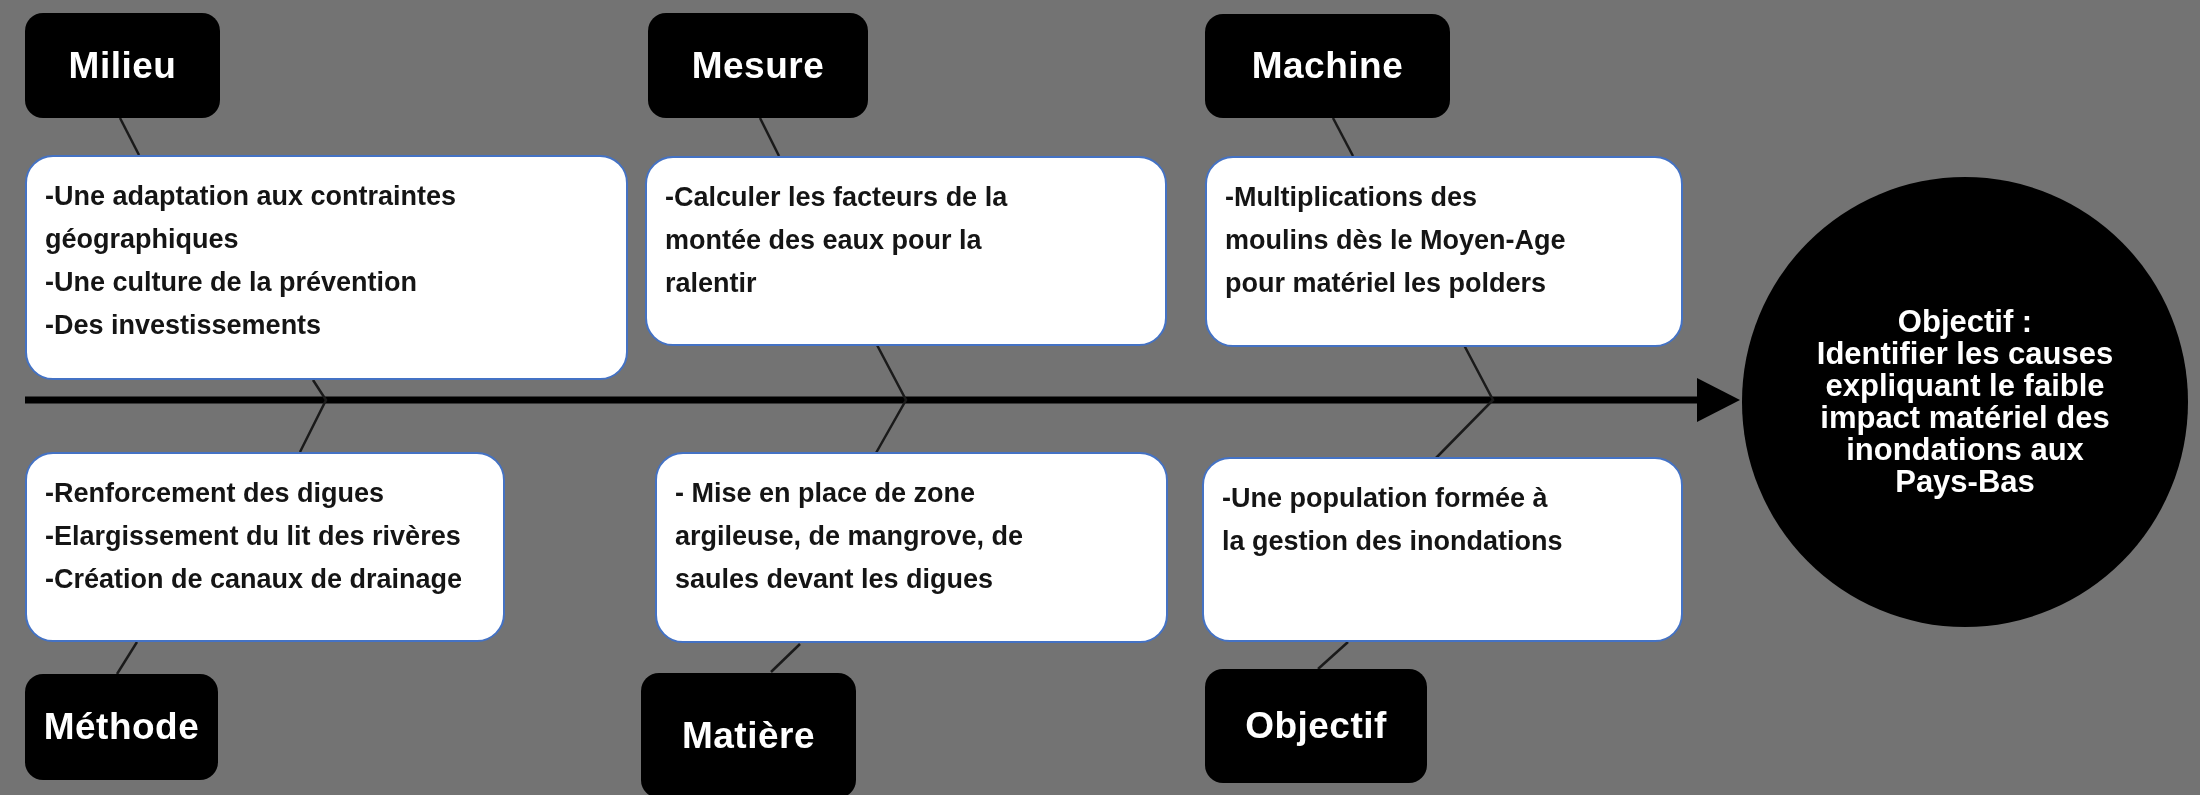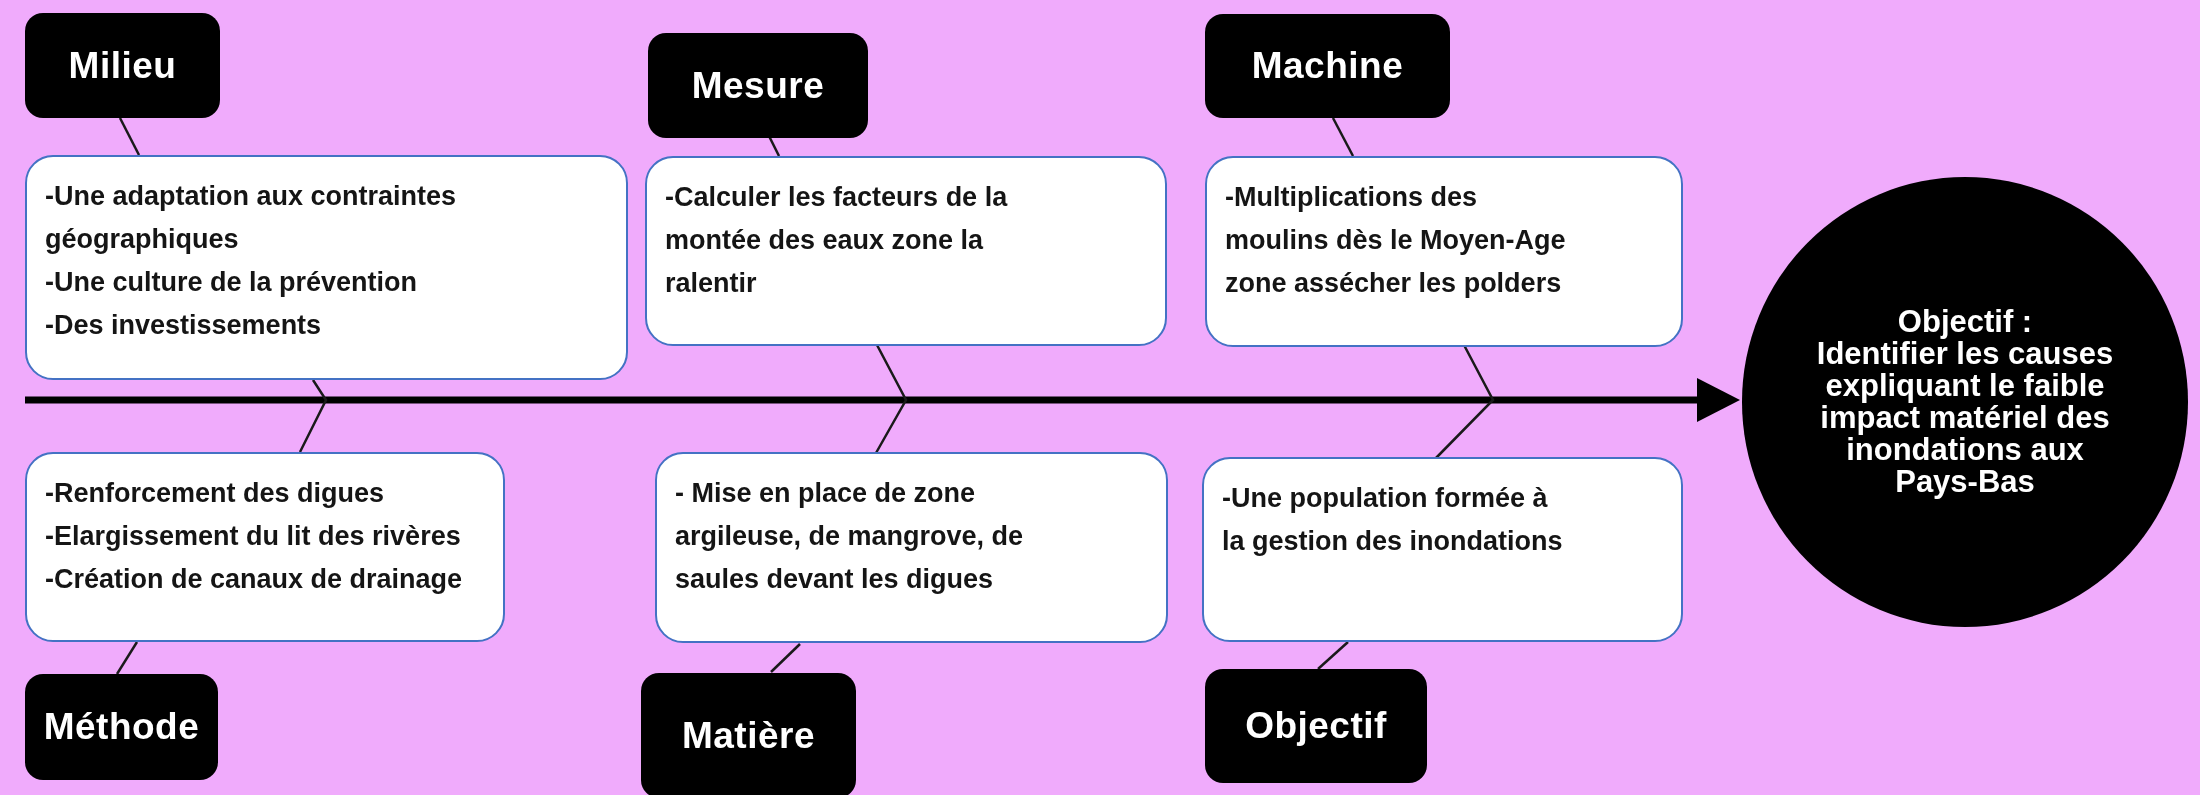--- a/index.html
+++ b/index.html
@@ -1,19 +1,19 @@
 <!DOCTYPE html>
 <html><head>
 <meta charset="utf-8">
 <style>
   html,body{margin:0;padding:0;background:#ffffff;}
   body{width:2200px;height:795px;overflow:hidden;}
   .canvas{
     position:relative;width:2200px;height:795px;
-    font-family:"Liberation Sans",sans-serif;background:#f0abfc;
+    font-family:"Liberation Sans",sans-serif;background:#737373;
   }
   .lines{position:absolute;left:0;top:0;}
   .cat-label{
     position:absolute;background:#000000;color:#ffffff;
     font-weight:bold;font-size:37px;border-radius:18px;
     display:flex;align-items:center;justify-content:center;
     letter-spacing:0.5px;
   }
   .cause-box{
     position:absolute;background:#ffffff;border:2.5px solid #4472C4;
@@ -45,33 +45,33 @@
 
     <line x1="120" y1="118" x2="139" y2="155" stroke="#1a1a1a" stroke-width="2.5"></line>
     <line x1="760" y1="118" x2="779" y2="156" stroke="#1a1a1a" stroke-width="2.5"></line>
     <line x1="1333" y1="118" x2="1353" y2="156" stroke="#1a1a1a" stroke-width="2.5"></line>
     <line x1="137" y1="642" x2="117" y2="674" stroke="#1a1a1a" stroke-width="2.5"></line>
     <line x1="800" y1="644" x2="771" y2="672" stroke="#1a1a1a" stroke-width="2.5"></line>
     <line x1="1348" y1="642" x2="1318" y2="669" stroke="#1a1a1a" stroke-width="2.5"></line>
   </svg>
 
   <div class="cat-label" style="left:25px;top:13px;width:195px;height:105px;">Milieu</div>
-  <div class="cat-label" style="left:648px;top:13px;width:220px;height:105px;margin-top:20px;">Mesure</div>
+  <div class="cat-label" style="left:648px;top:13px;width:220px;height:105px;">Mesure</div>
   <div class="cat-label" style="left:1205px;top:14px;width:245px;height:104px;text-align:center;">Machine</div>
 
   <div class="cause-box" style="left:25px;top:155px;width:603px;height:225px;">-Une adaptation aux contraintes
 géographiques
 -Une culture de la prévention
 -Des investissements</div>
   <div class="cause-box" style="left:645px;top:156px;width:522px;height:190px;">-Calculer les facteurs de la
-montée des eaux zone la
+montée des eaux pour la
 ralentir</div>
   <div class="cause-box" style="left:1205px;top:156px;width:478px;height:191px;">-Multiplications des
 moulins dès le Moyen-Age
-zone assécher les polders</div>
+pour matériel les polders</div>
 
   <div class="cause-box" style="left:25px;top:452px;width:480px;height:190px;">-Renforcement des digues
 -Elargissement du lit des rivères
 -Création de canaux de drainage</div>
   <div class="cause-box" style="left:655px;top:452px;width:513px;height:191px;">- Mise en place de zone
 argileuse, de mangrove, de
 saules devant les digues</div>
   <div class="cause-box" style="left:1202px;top:457px;width:481px;height:185px;">-Une population formée à
 la gestion des inondations</div>
 

